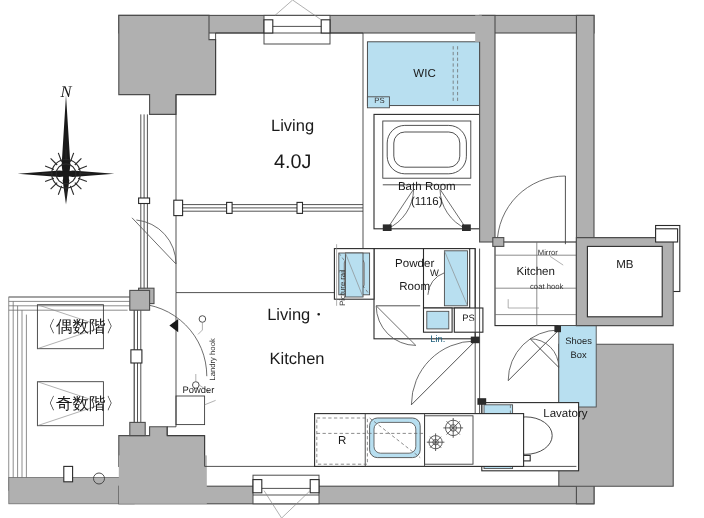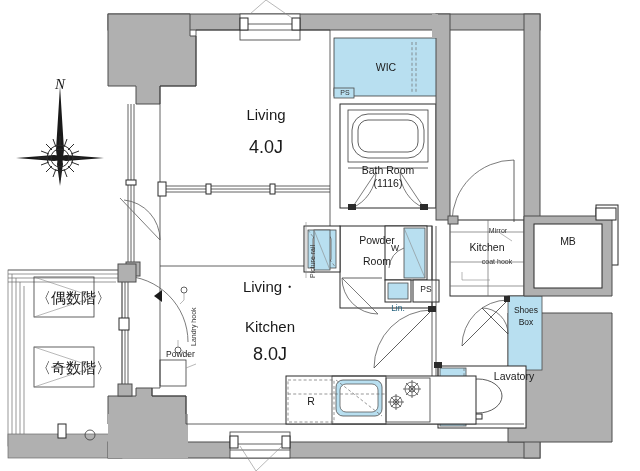--- a/index.html
+++ b/index.html
@@ -308,21 +308,20 @@
       </g>
     </g>
 
   </svg>
 
   <div class="lbl lbl-room-big" style="left:206px; top:106px; width:120px;">Living</div>
   <div class="lbl lbl-room-mid" style="left:206px; top:137px; width:120px;">4.0J</div>
 
   <div class="lbl lbl-room-big" style="left:212px; top:278px; width:116px;">Living・</div>
   <div class="lbl lbl-room-big" style="left:212px; top:318px; width:116px;">Kitchen</div>
-  <div class="lbl lbl-room-mid" style="left:212px; top:344px; width:116px;">8.0J</div>
 
   <div class="lbl lbl-room-sm" style="left:338px; top:164px; width:100px;">Bath Room</div>
   <div class="lbl lbl-room-sm" style="left:338px; top:177px; width:100px;">(1116)</div>
 
   <div class="lbl lbl-room-sm" style="left:346px; top:61px; width:80px;">WIC</div>
 
   <div class="lbl lbl-room-sm" style="left:342px; top:234px; width:70px;">Powder</div>
   <div class="lbl lbl-room-sm" style="left:342px; top:255px; width:70px;">Room</div>
 
   <div class="lbl lbl-room-sm" style="left:449px; top:241px; width:76px;">Kitchen</div>

